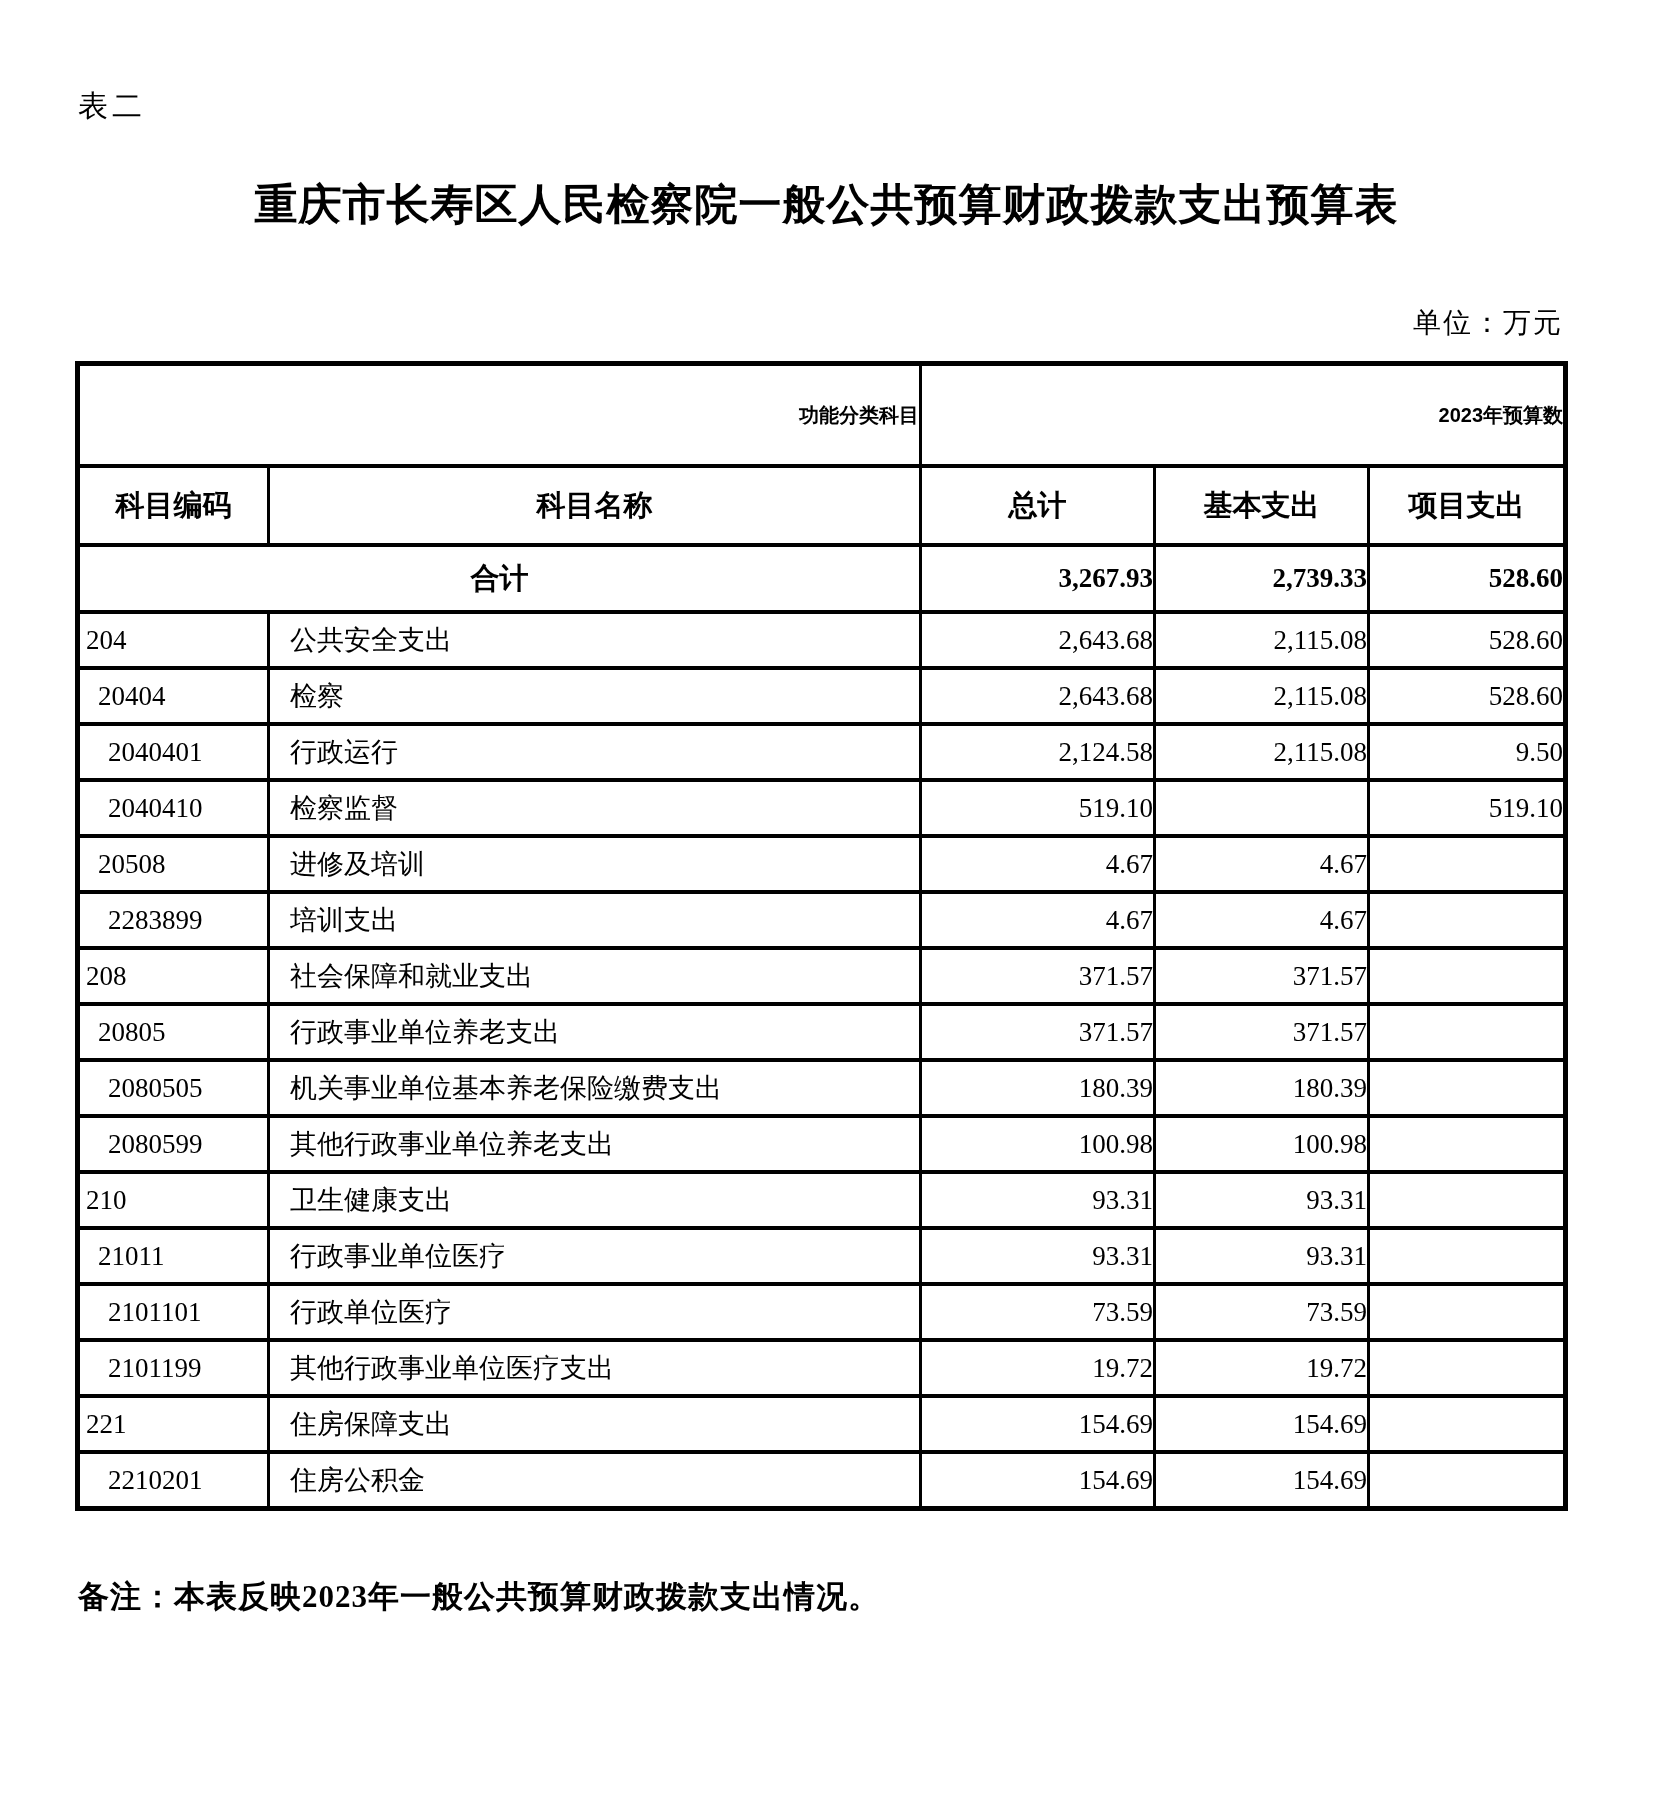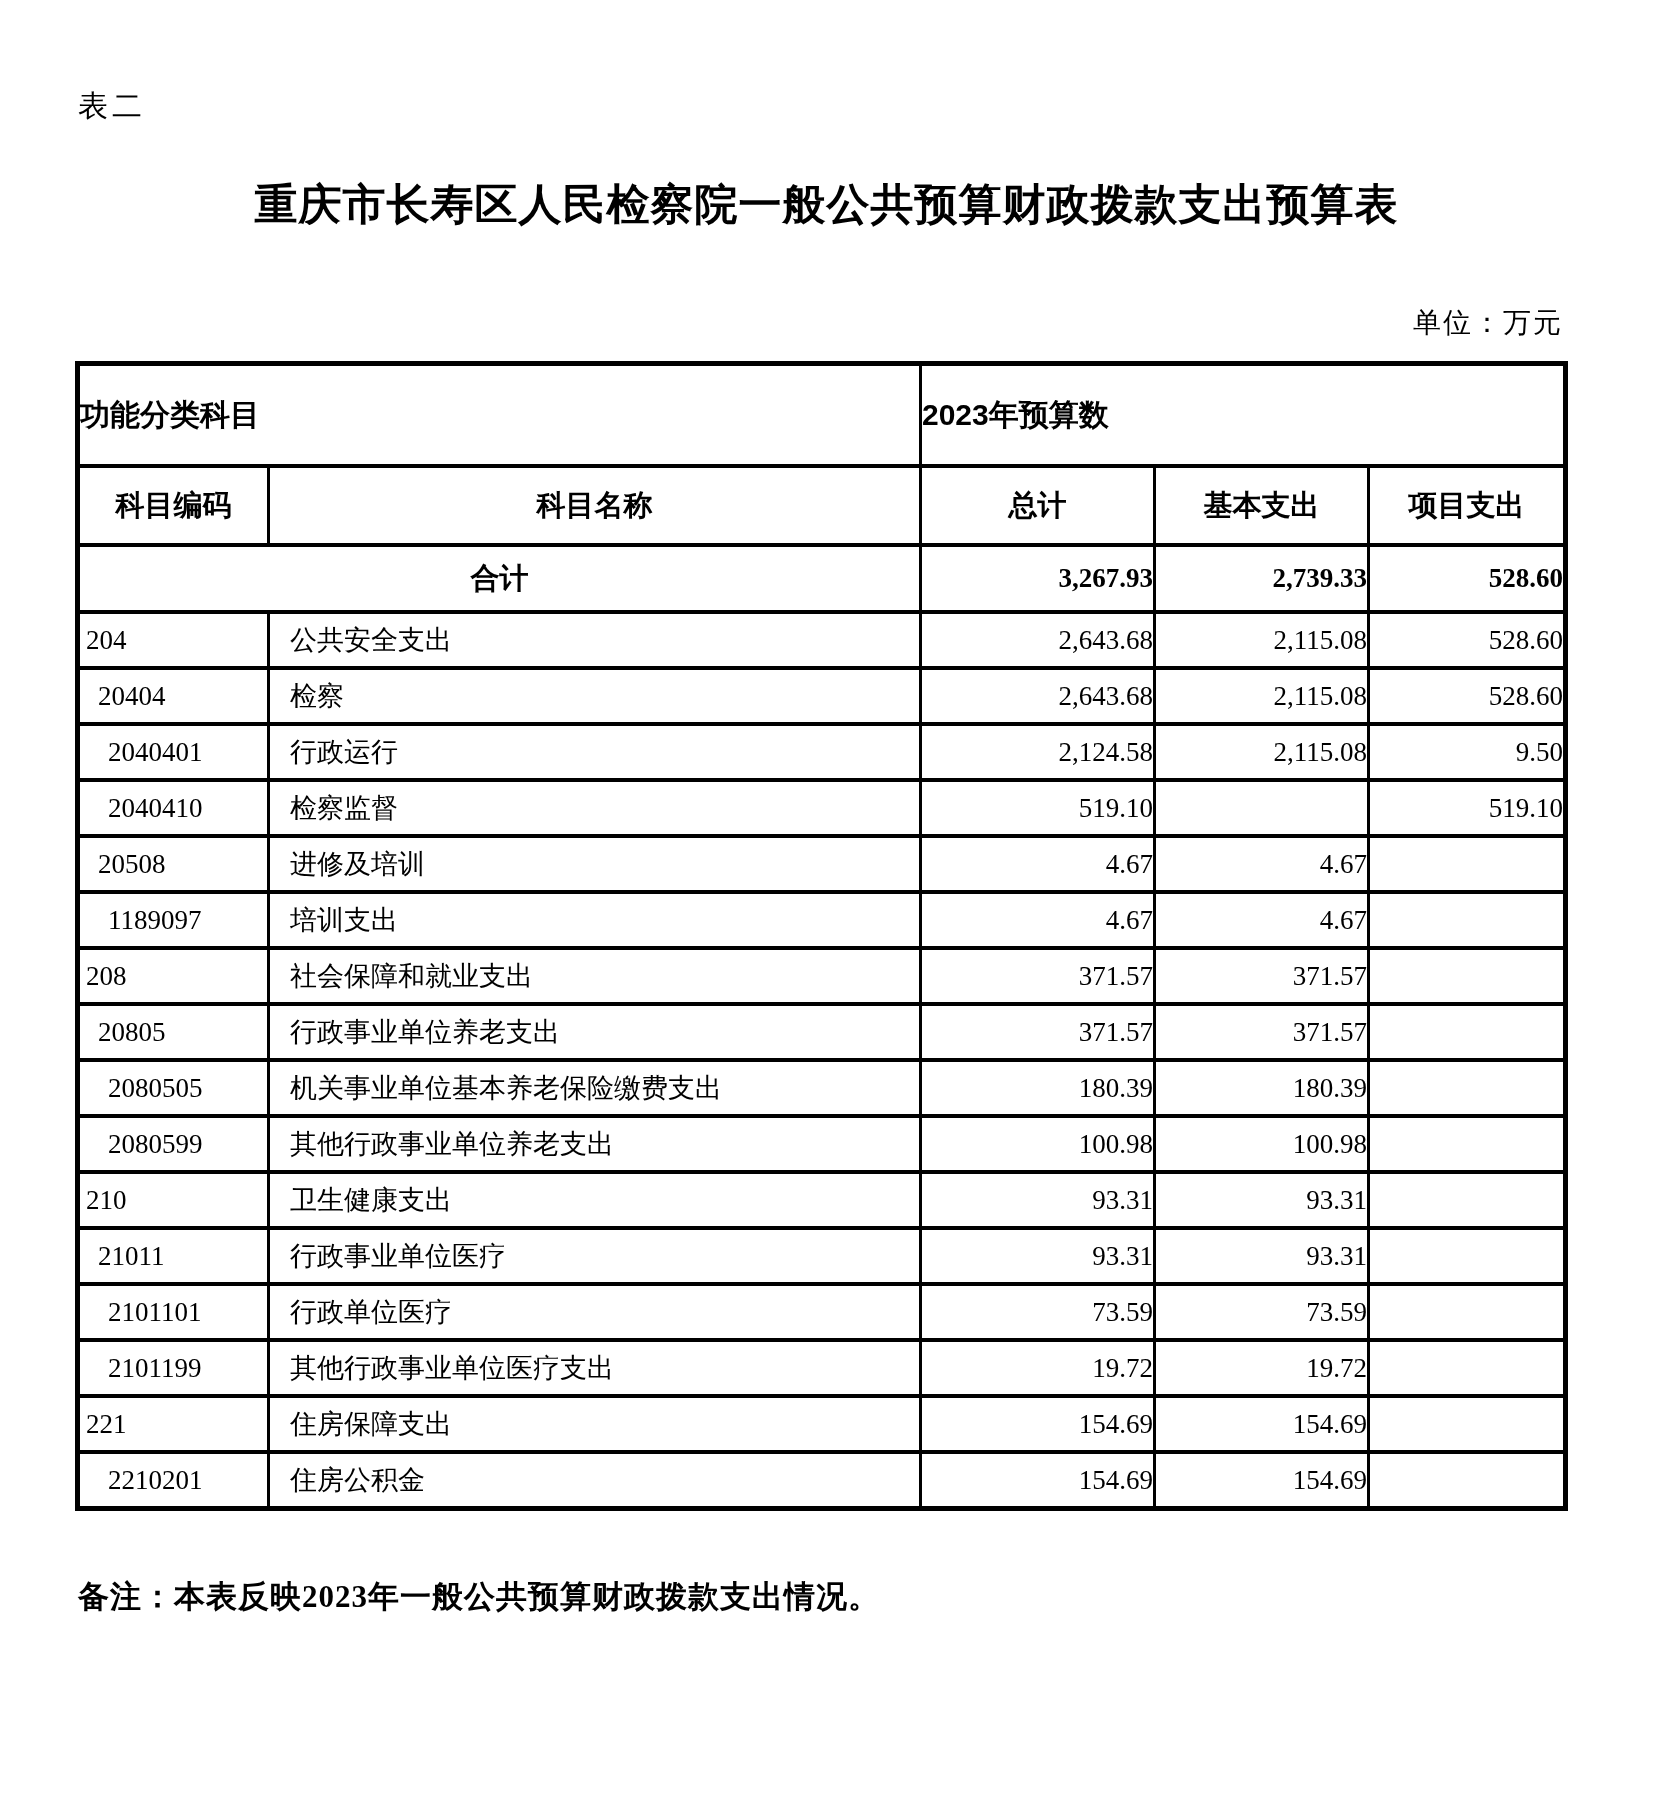--- a/index.html
+++ b/index.html
@@ -54,23 +54,23 @@
     border-top-width: 4px;
     border-bottom-width: 4px;
     vertical-align: middle;
     overflow: hidden;
     white-space: nowrap;
     padding: 0;
   }
   th.group-head {
     height: 98px;
     font-family: "Liberation Sans", sans-serif;
-    font-size: 30px;
-    font-weight: 700;
-    text-align: left;
+    font-size: 20px;
+    font-weight: 700;
+    text-align: right;
   }
   th.sub-head {
     height: 75px;
     font-family: "Liberation Sans", sans-serif;
     font-size: 29px;
     font-weight: 700;
     text-align: center;
   }
   tr.total-row td { height: 63px; font-weight: 700; }
   tr.total-row td.total-label {
@@ -176,21 +176,21 @@
     <td class="num">519.10</td>
   </tr>
           <tr class="data-row">
     <td class="code lvl2">20508</td>
     <td class="name lvl2">进修及培训</td>
     <td class="num">4.67</td>
     <td class="num">4.67</td>
     <td class="num"></td>
   </tr>
           <tr class="data-row">
-    <td class="code lvl3">1189097</td>
+    <td class="code lvl3">2283899</td>
     <td class="name lvl3">培训支出</td>
     <td class="num">4.67</td>
     <td class="num">4.67</td>
     <td class="num"></td>
   </tr>
           <tr class="data-row">
     <td class="code lvl1">208</td>
     <td class="name lvl1">社会保障和就业支出</td>
     <td class="num">371.57</td>
     <td class="num">371.57</td>

